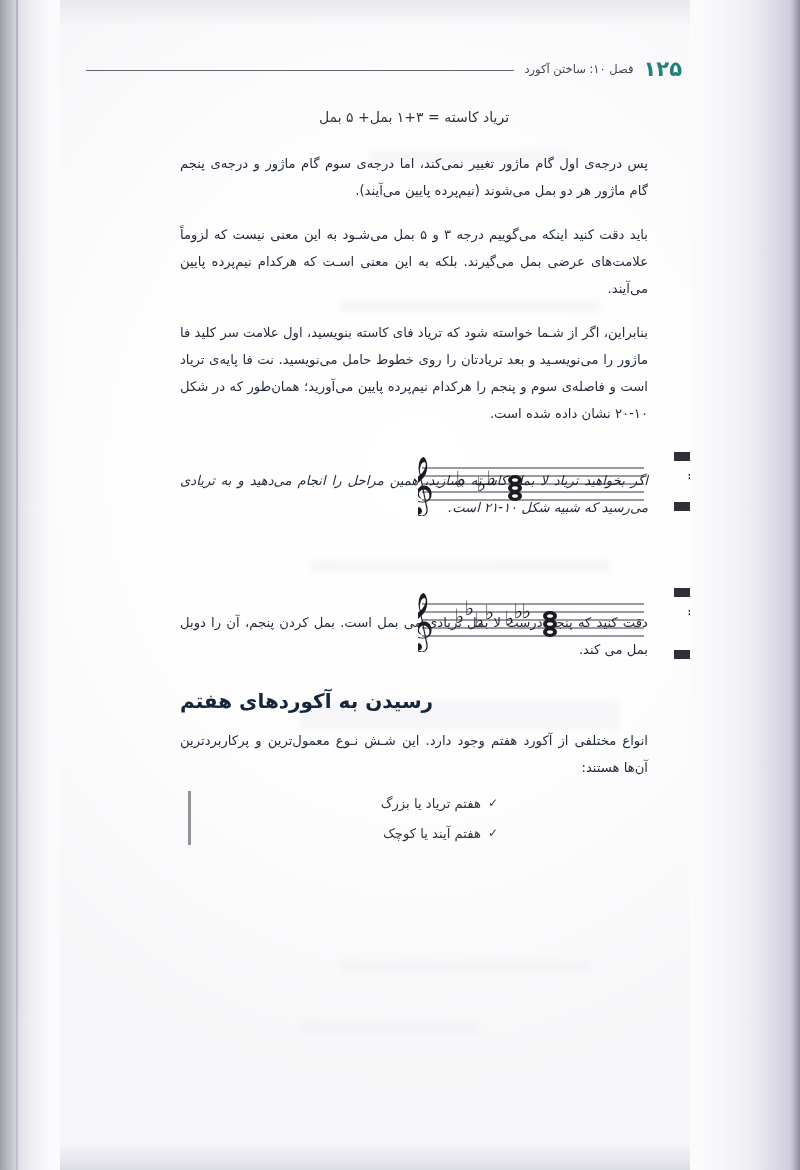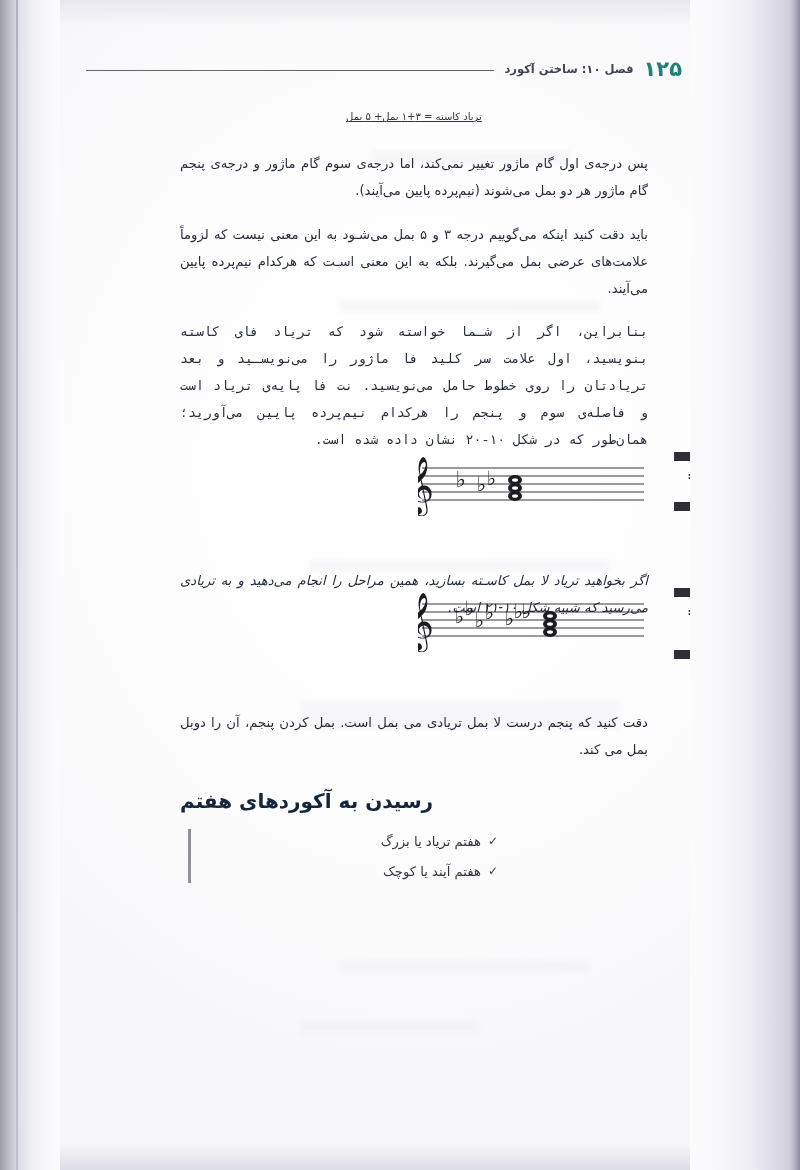--- a/index.html
+++ b/index.html
@@ -87,21 +87,20 @@
     color: #0f766e;
     letter-spacing: .5px;
     white-space: nowrap;
     opacity: .92;
   }
   .chapter-title {
     font-size: 11.5px;
     color: #2a3140;
     white-space: nowrap;
     opacity: .9;
-    font-weight: bold;
   }
   .header-rule {
     flex: 1 1 auto;
     height: 1px;
     background: #4b4b57;
     margin-top: 3px;
     opacity: .85;
   }
 
   
@@ -116,25 +115,24 @@
     font-size: 13.2px;
     line-height: 27px;
     color: #0f172a;
     text-align: justify;
     text-justify: inter-word;
     opacity: .92;
   }
   p.formula {
     margin: 0 0 20px 0;
     text-align: center;
-    font-size: 10px;
+    font-size: 14px;
     line-height: 26px;
     color: #20242c;
     opacity: .92;
-    text-decoration: underline;
   }
 
   
   h2.section-heading {
     margin: 26px 0 14px 0;
     font-size: 20px;
     font-weight: bold;
     color: #15263c;
     text-align: left;
     letter-spacing: 0;
@@ -285,26 +283,27 @@
         <line x1="71" y1="29" x2="77" y2="36"></line>
         <line x1="71" y1="29" x2="63" y2="31"></line>
       </g>
     </svg>
   </div>
 
   <div class="column">
     <p class="formula">تریاد کاسته = ۳+۱ بمل+ ۵ بمل</p>
     <p class="para">پس درجه‌ی اول گام ماژور تغییر نمی‌کند، اما درجه‌ی سوم گام ماژور و درجه‌ی پنجم گام ماژور هر دو بمل می‌شوند (نیم‌پرده پایین می‌آیند).</p>
     <p class="para" style="">باید دقت کنید اینکه می‌گوییم درجه ۳ و ۵ بمل می‌شـود به این معنی نیست که لزوماً علامت‌های عرضی بمل می‌گیرند. بلکه به این معنی اسـت که هرکدام نیم‌پرده پایین می‌آیند.</p>
-    <p class="para" style="margin-bottom:113px;font-family:Liberation Mono, monospace;">بنابراین، اگر از شـما خواسته شود که تریاد فای کاسته بنویسید، اول علامت سر کلید فا ماژور را می‌نویسـید و بعد تریادتان را روی خطوط حامل می‌نویسید. نت فا پایه‌ی تریاد است و فاصله‌ی سوم و پنجم را هرکدام نیم‌پرده پایین می‌آورید؛ همان‌طور که در شکل ۱۰-۲۰ نشان داده شده است.</p>
+    <p class="para" style="margin-bottom:40px;">بنابراین، اگر از شـما خواسته شود که تریاد فای کاسته بنویسید، اول علامت سر کلید فا ماژور را می‌نویسـید و بعد تریادتان را روی خطوط حامل می‌نویسید. نت فا پایه‌ی تریاد است و فاصله‌ی سوم و پنجم را هرکدام نیم‌پرده پایین می‌آورید؛ همان‌طور که در شکل ۱۰-۲۰ نشان داده شده است.</p>
     <p class="para" style="margin-bottom:88px;font-style:italic;">اگر بخواهید تریاد لا بمل کاسـته بسازید، همین مراحل را انجام می‌دهید و به تریادی می‌رسید که شبیه شکل ۱۰-۲۱ است.</p>
     <p class="para" style="margin-bottom:12px;">دقت کنید که پنجم درست لا بمل تریادی می بمل است. بمل کردن پنجم، آن را دوبل بمل می کند.</p>
 
     <h2 class="section-heading">رسیدن به آکوردهای هفتم</h2>
 
+    <p class="para" style="margin-bottom:8px;">انواع مختلفی از آکورد هفتم وجود دارد. این شـش نـوع معمول‌ترین و پرکاربردترین آن‌ها هستند:</p>
 
     <ul class="checklist">
       <div class="checklist-rule"></div>
       <li>
         <span class="check-mark">✓</span>
         <span>هفتم تریاد یا بزرگ</span>
       </li>
       <li>
         <span class="check-mark">✓</span>
         <span>هفتم آیند یا کوچک</span>

